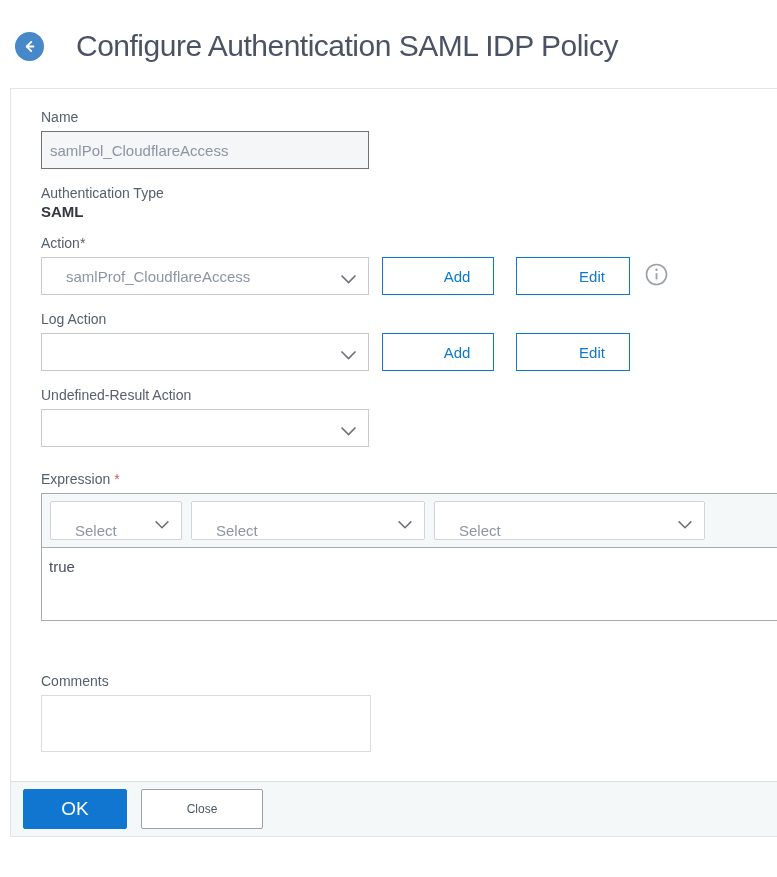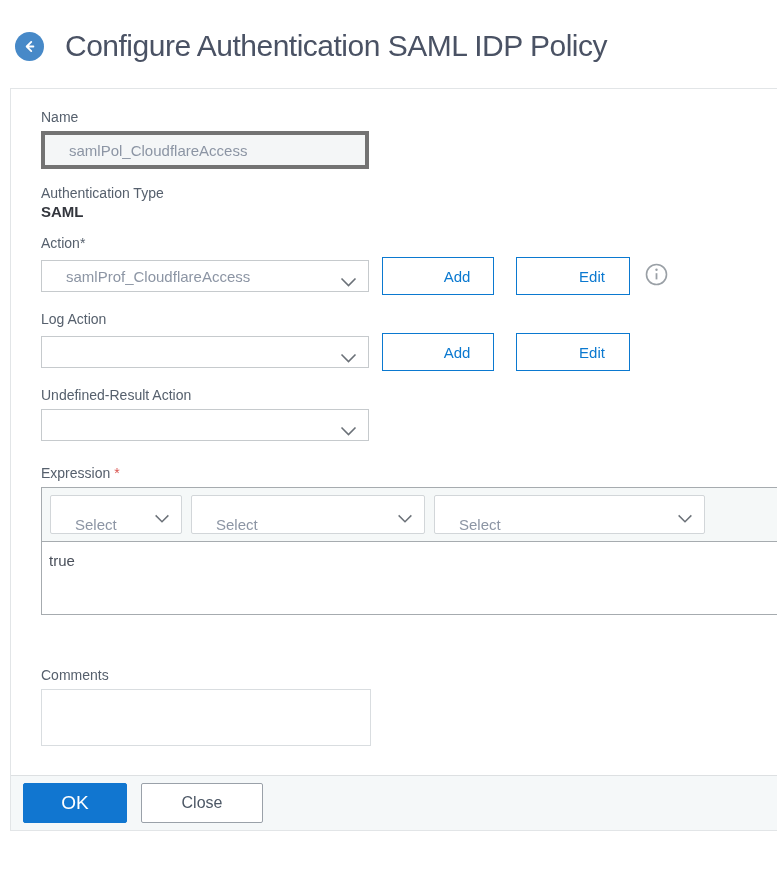--- a/index.html
+++ b/index.html
@@ -1,38 +1,38 @@
 <!DOCTYPE html>
 <html><head>
 <meta charset="utf-8">
 <style>
   * { margin:0; padding:0; box-sizing:border-box; }
   html,body { width:777px; height:877px; background:#ffffff; overflow:hidden;
     font-family:"Liberation Sans", sans-serif; }
 
   
-  .header { position:absolute; left:15px; top:29px; display:flex; align-items:center; gap:21px; }
+  .header { position:absolute; left:15px; top:29px; display:flex; align-items:center; gap:32px; }
   .back-btn { width:29px; height:29px; border-radius:50%; background:#4789c8; border:none;
     display:flex; align-items:center; justify-content:center; cursor:pointer; flex:0 0 auto; }
   .page-title { font-size:30px; font-weight:400; color:#4a5264; letter-spacing:-0.5px; white-space:nowrap; }
 
   
   .panel { position:absolute; left:10px; top:88px; width:800px; border:1px solid #e2e5e7; background:#fff; }
   .content { padding:20px 0 0 30px; }
 
   .field-label { font-size:14px; color:#56606d; margin-bottom:6px; }
   .req { color:#d9534f; }
 
-  .text-input { display:block; width:328px; height:38px; background:#f4f6f7; border:4px solid #737373;
-    padding-left:24px; font-size:15px; color:#8c95a4; font-family:inherit; }
+  .text-input { display:block; width:328px; height:38px; background:#f4f6f7; border:1px solid #737373;
+    padding-left:8px; font-size:15px; color:#8c95a4; font-family:inherit; }
 
   .static-value { font-size:15px; font-weight:bold; color:#33363d; margin-top:2px; }
   .stack { margin-top:16px; }
 
-  .select { position:relative; width:328px; height:32px; background:#fff; border:1px solid #c6cacd;
+  .select { position:relative; width:328px; height:38px; background:#fff; border:1px solid #c6cacd;
     display:flex; align-items:center; padding-left:24px; font-size:15px; color:#8c95a4; cursor:pointer; }
   .select .chev { position:absolute; right:11px; top:13px; }
 
   .btn-outline-blue { height:38px; width:112px; background:#fff; border:1px solid #0b79d0; color:#0b79d0;
     font-size:15px; font-family:inherit; cursor:pointer;padding-left:38px; }
 
   .info-icon { margin-left:15px; margin-top:9px; cursor:pointer; }
 
   .btn-row { display:flex; align-items:center; }
   .btn-row .gap-lg { margin-left:13px; }
@@ -54,21 +54,21 @@
   .comments-label { margin-top:52px; }
   .comments-text { display:block; width:330px; height:57px; border:1px solid #d9dde0; resize:none; outline:none;
     padding:8px; font-size:15px; color:#4a505b; font-family:inherit; background:#fff; }
 
   
   .footer { margin-top:29px; height:55px; background:#f5f8f9; border-top:1px solid #dde0e2;
     display:flex; align-items:center; padding-left:12px; }
   .btn-ok { width:104px; height:40px; background:#1176d0; color:#ffffff; border:1px solid #1176d0;
     border-radius:2px; font-size:19px; font-family:inherit; cursor:pointer; }
   .btn-close { width:122px; height:40px; margin-left:14px; background:#ffffff; color:#4c5765;
-    border:1px solid #9aa1a9; border-radius:2px; font-size:16px; font-family:inherit; cursor:pointer; }
+    border:1px solid #9aa1a9; border-radius:2px; font-size:12px; font-family:inherit; cursor:pointer; }
 </style>
 </head>
 <body>
 
 <div class="header">
   <button class="back-btn">
     <span style="display:flex;">
       <svg width="17" height="17" viewBox="0 0 24 24">
           <path d="M14.5 5.5 L8 12 L14.5 18.5 M8.6 12 H17.5" fill="none" stroke="#ffffff" stroke-width="2.6" stroke-linecap="round" stroke-linejoin="round"></path>
         </svg>

